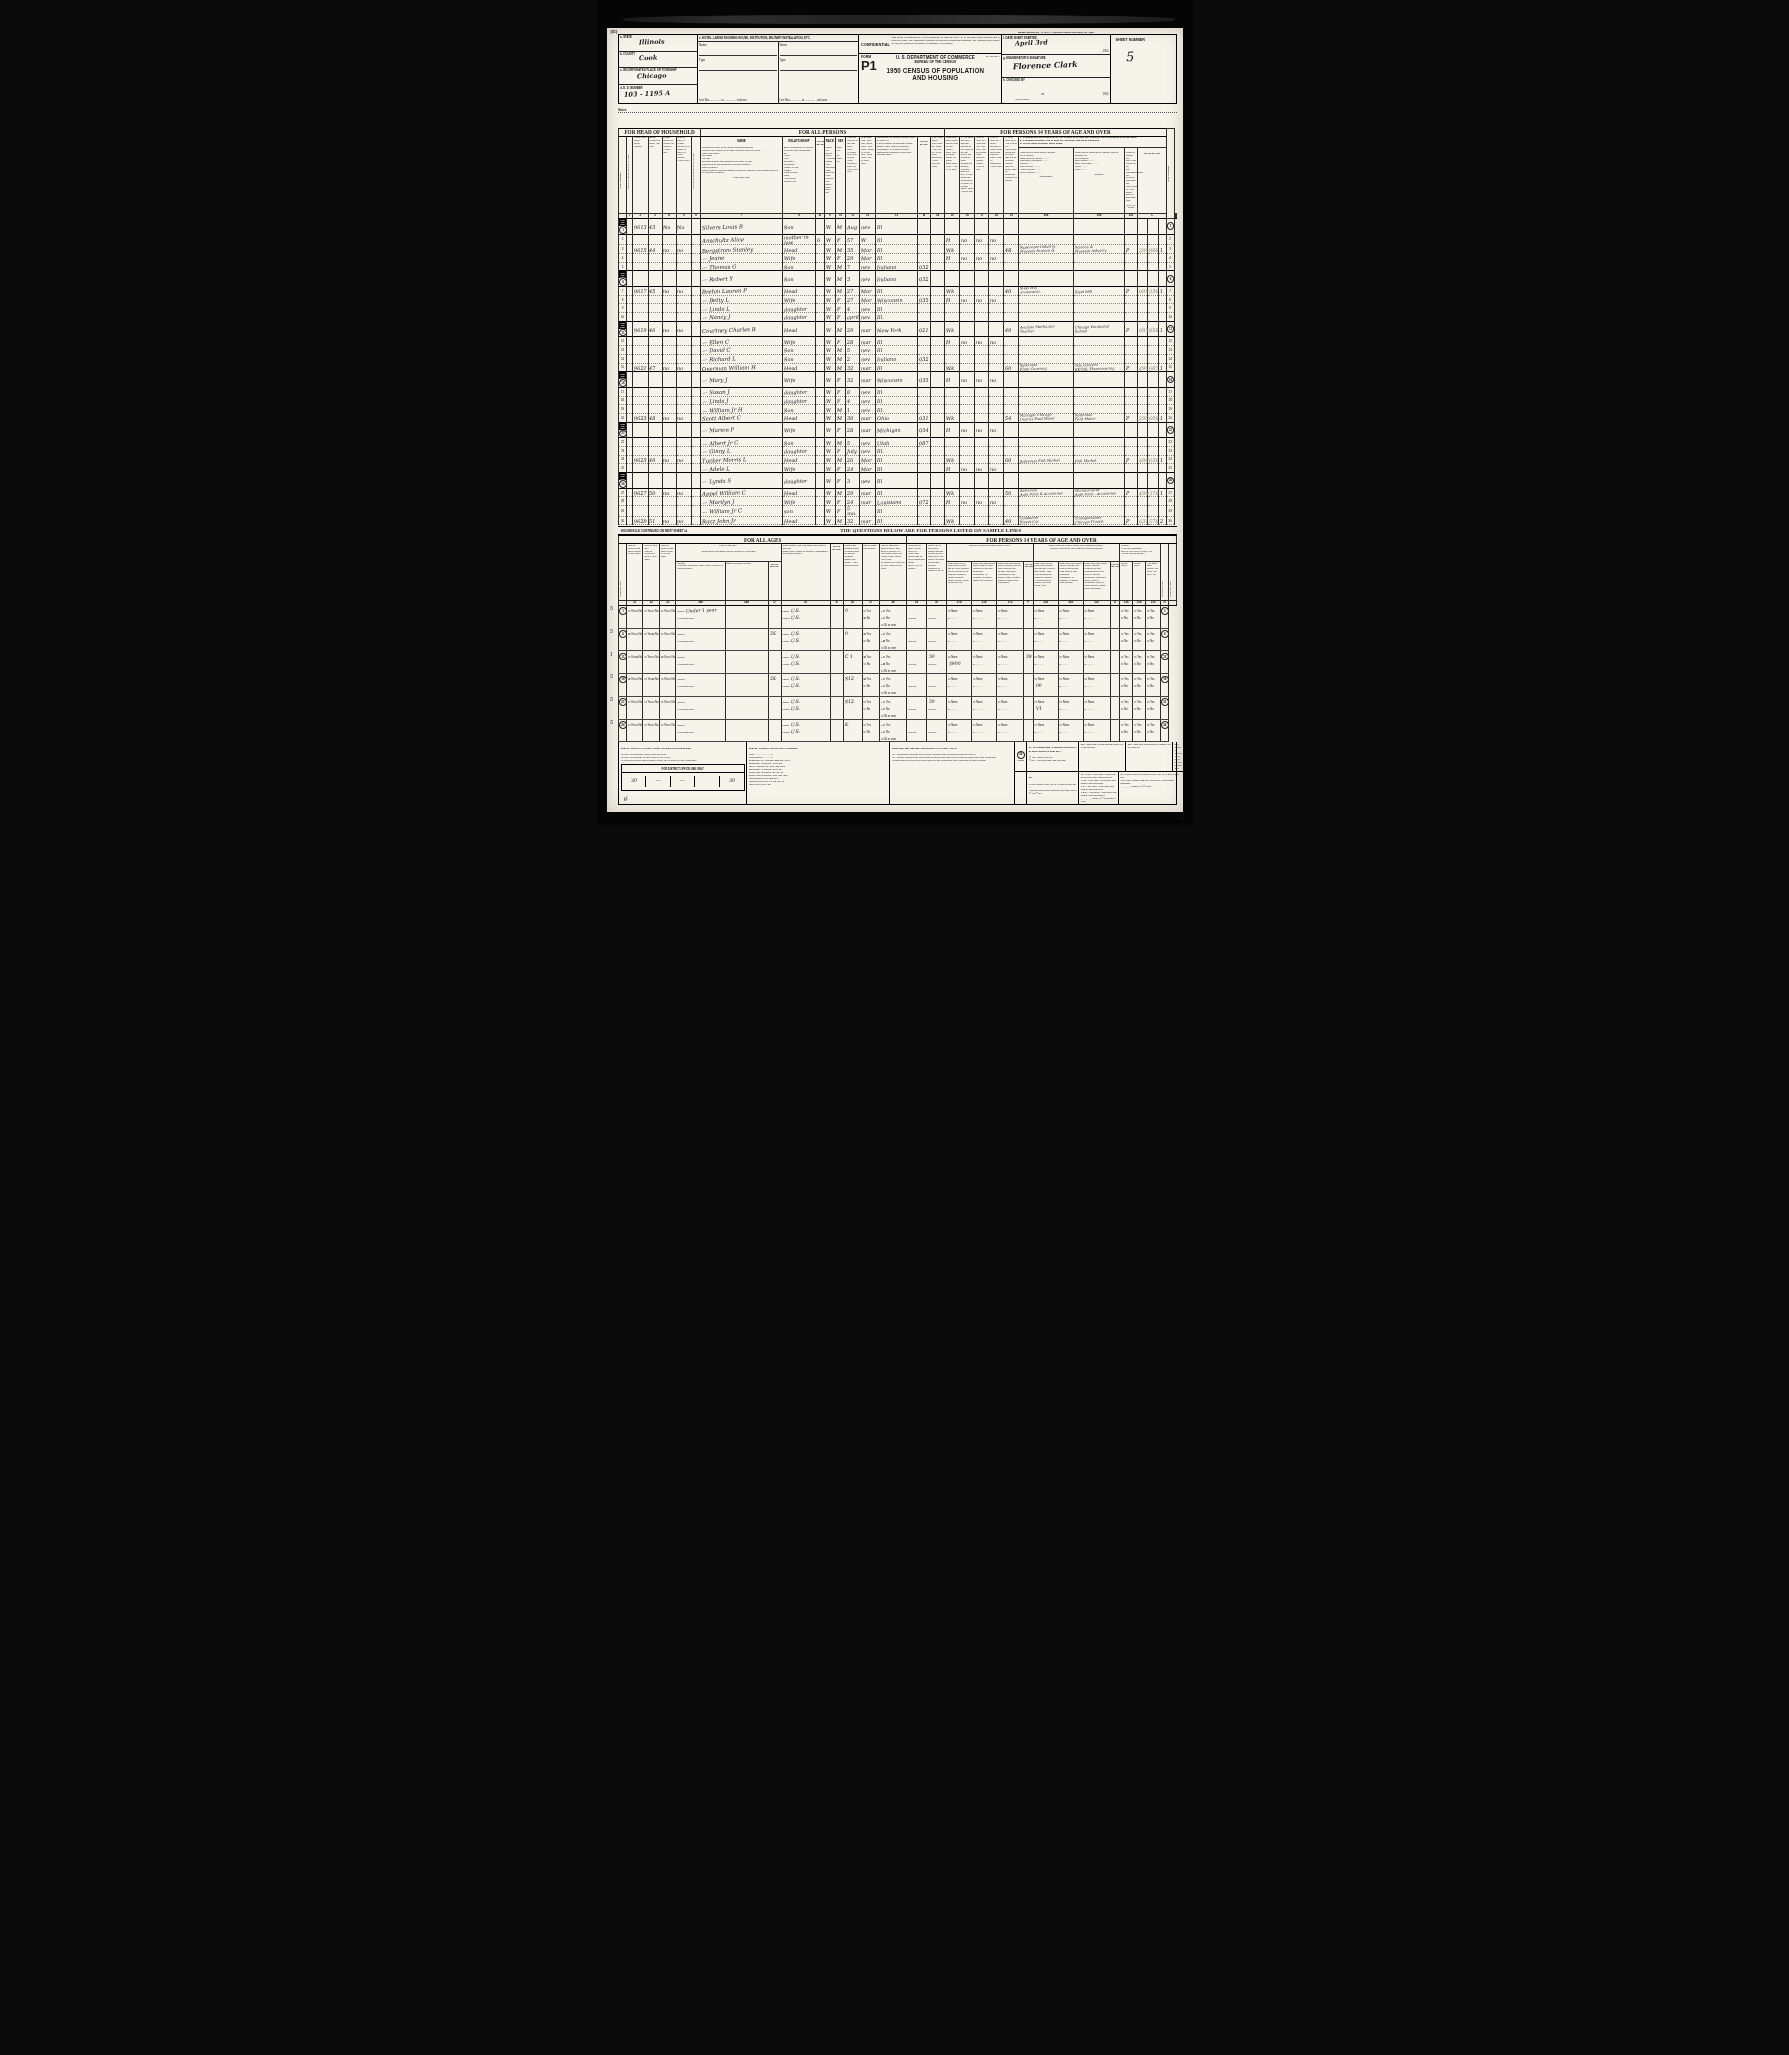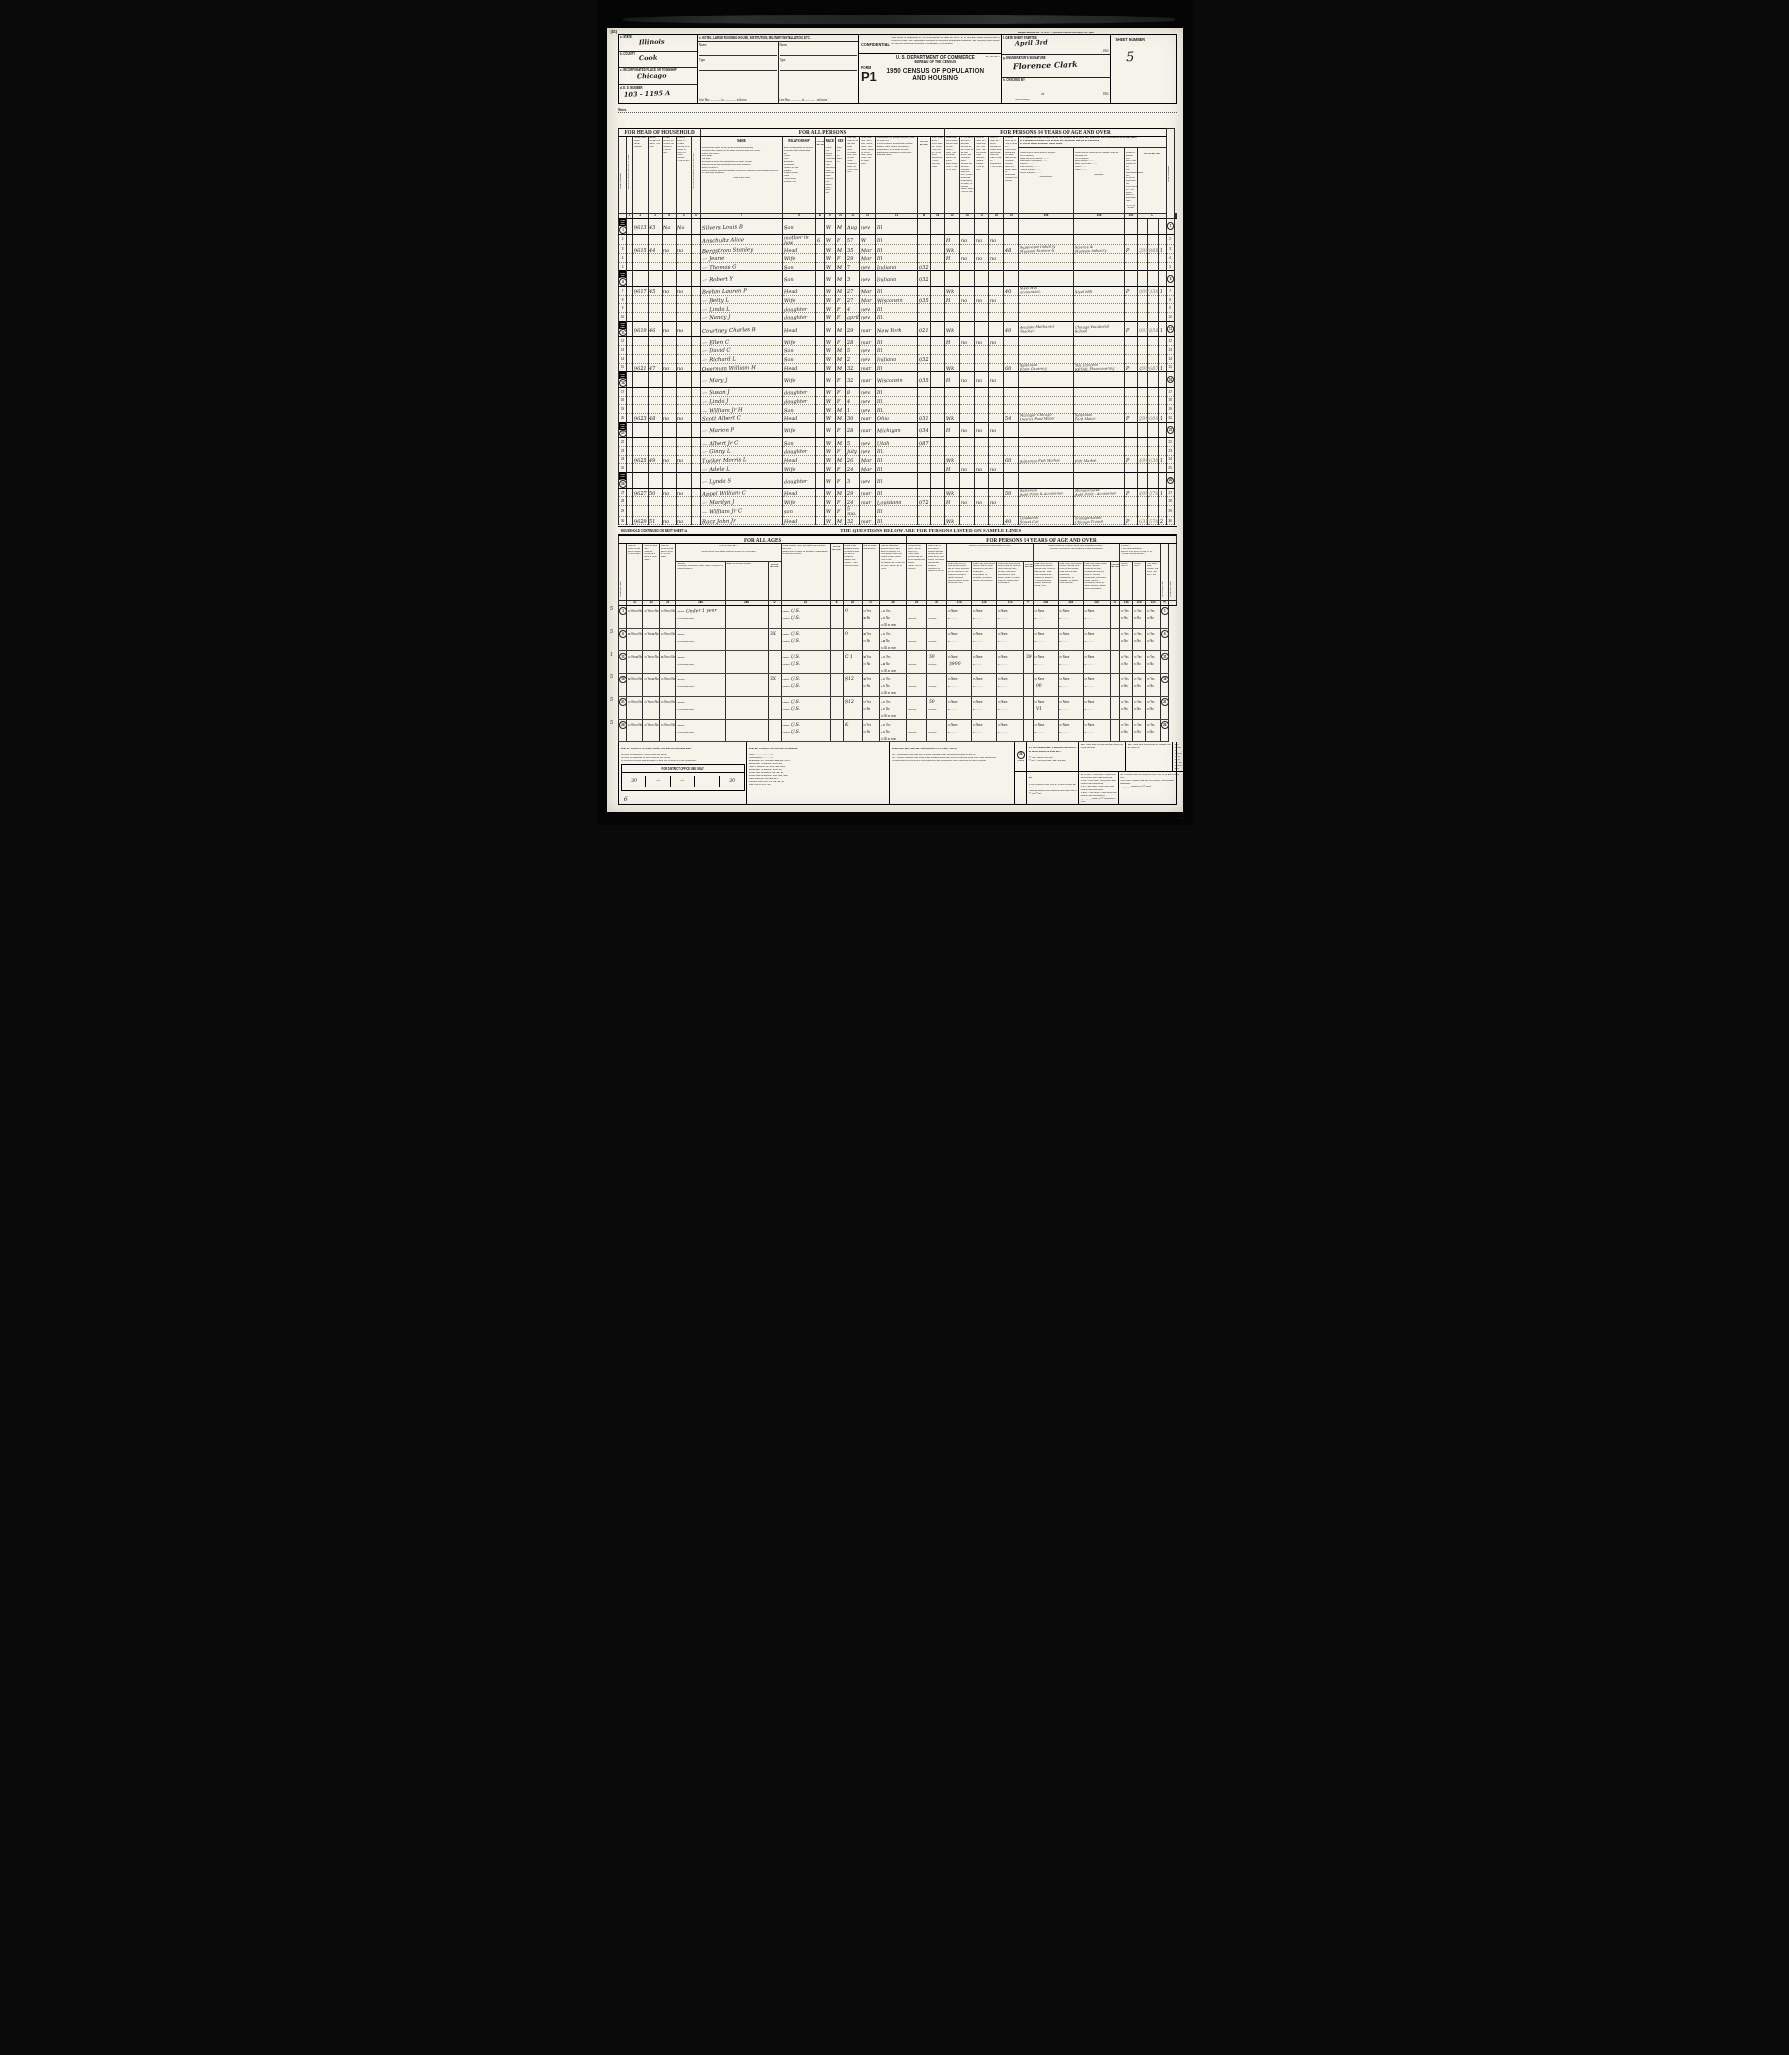--- a/index.html
+++ b/index.html
@@ -29,21 +29,21 @@
   .hotel-head{font-weight:bold;border-bottom:0.4px solid #222;padding:0.9px;}
   .hotel-cols{display:flex;height:calc(100% - 6px);}
   .hotel-col{flex:1;border-left:0.4px solid #222;padding:0.9px;position:relative;}
   .hotel-col:first-child{border-left:none;}
   .uline{border-bottom:0.4px solid #333;height:8.7px;margin-bottom:1.3px;}
   .linenos{position:absolute;bottom:1.3px;left:0.9px;right:0.9px;font-size:2.6px;}
   .conf-top{display:flex;border-bottom:0.9px solid #000;padding:1.3px 1.7px;gap:1.7px;height:19px;box-sizing:border-box;}
   .conf-word{font-weight:bold;font-size:3.9px;white-space:nowrap;align-self:center;}
   .conf-text{font-size:2.3px;line-height:1.25;text-align:justify;}
   .conf-bottom{display:flex;padding:0.9px 1.7px;}
-  .formcell{width:24px;margin-top:11px;}
+  .formcell{width:24px;}
   .formcell .flabel{font-weight:bold;font-size:3.5px;}
   .formcell .fnum{font-weight:bold;font-size:13px;font-family:"Liberation Sans",sans-serif;line-height:1;}
   .deptcell{flex:1;text-align:center;}
   .dept{font-weight:bold;font-size:4.6px;}
   .bureau{font-weight:bold;font-size:3.3px;}
   .bigtitle{font-weight:bold;font-size:6.3px;margin-top:3.5px;letter-spacing:0.1px;}
   .stockno{font-size:2.4px;text-align:right;}
   .budget{position:absolute;top:-4.3px;left:0;right:0;font-size:2.4px;font-weight:bold;text-align:center;white-space:nowrap;}
   .hbox-right .hrow{position:relative;border-bottom:0.4px solid #222;box-sizing:border-box;padding:0.9px;}
   .sheetlbl{font-weight:bold;font-size:3.7px;margin-top:2.6px;}

